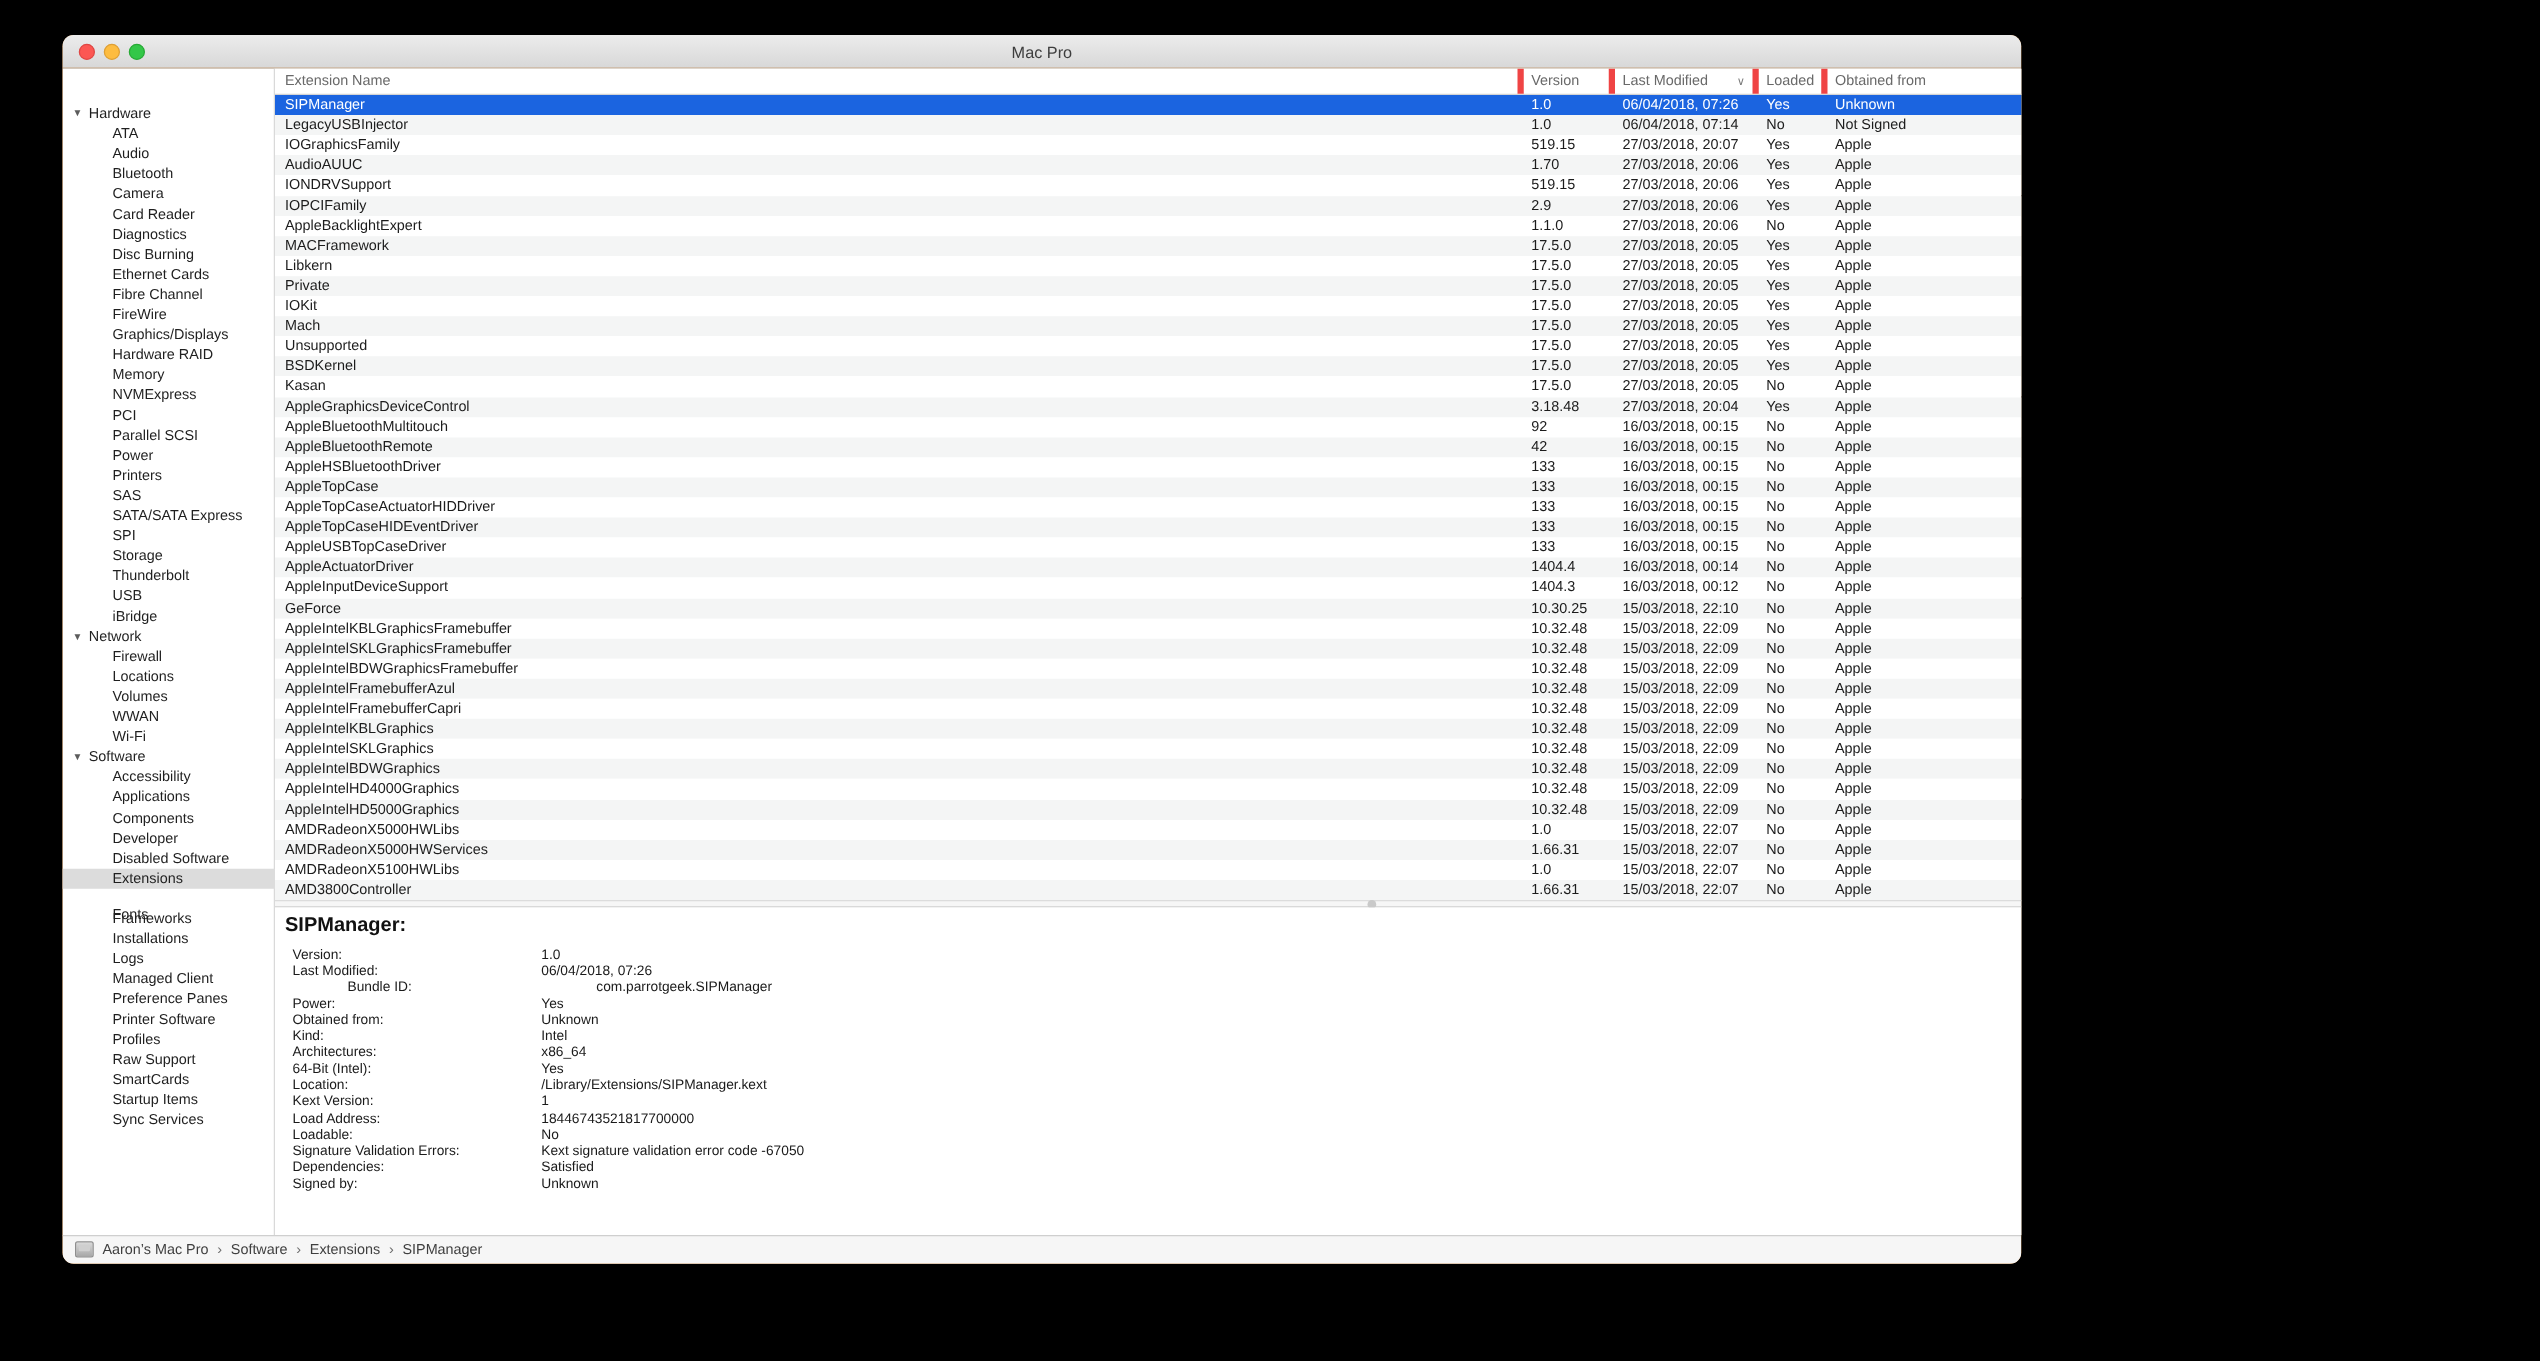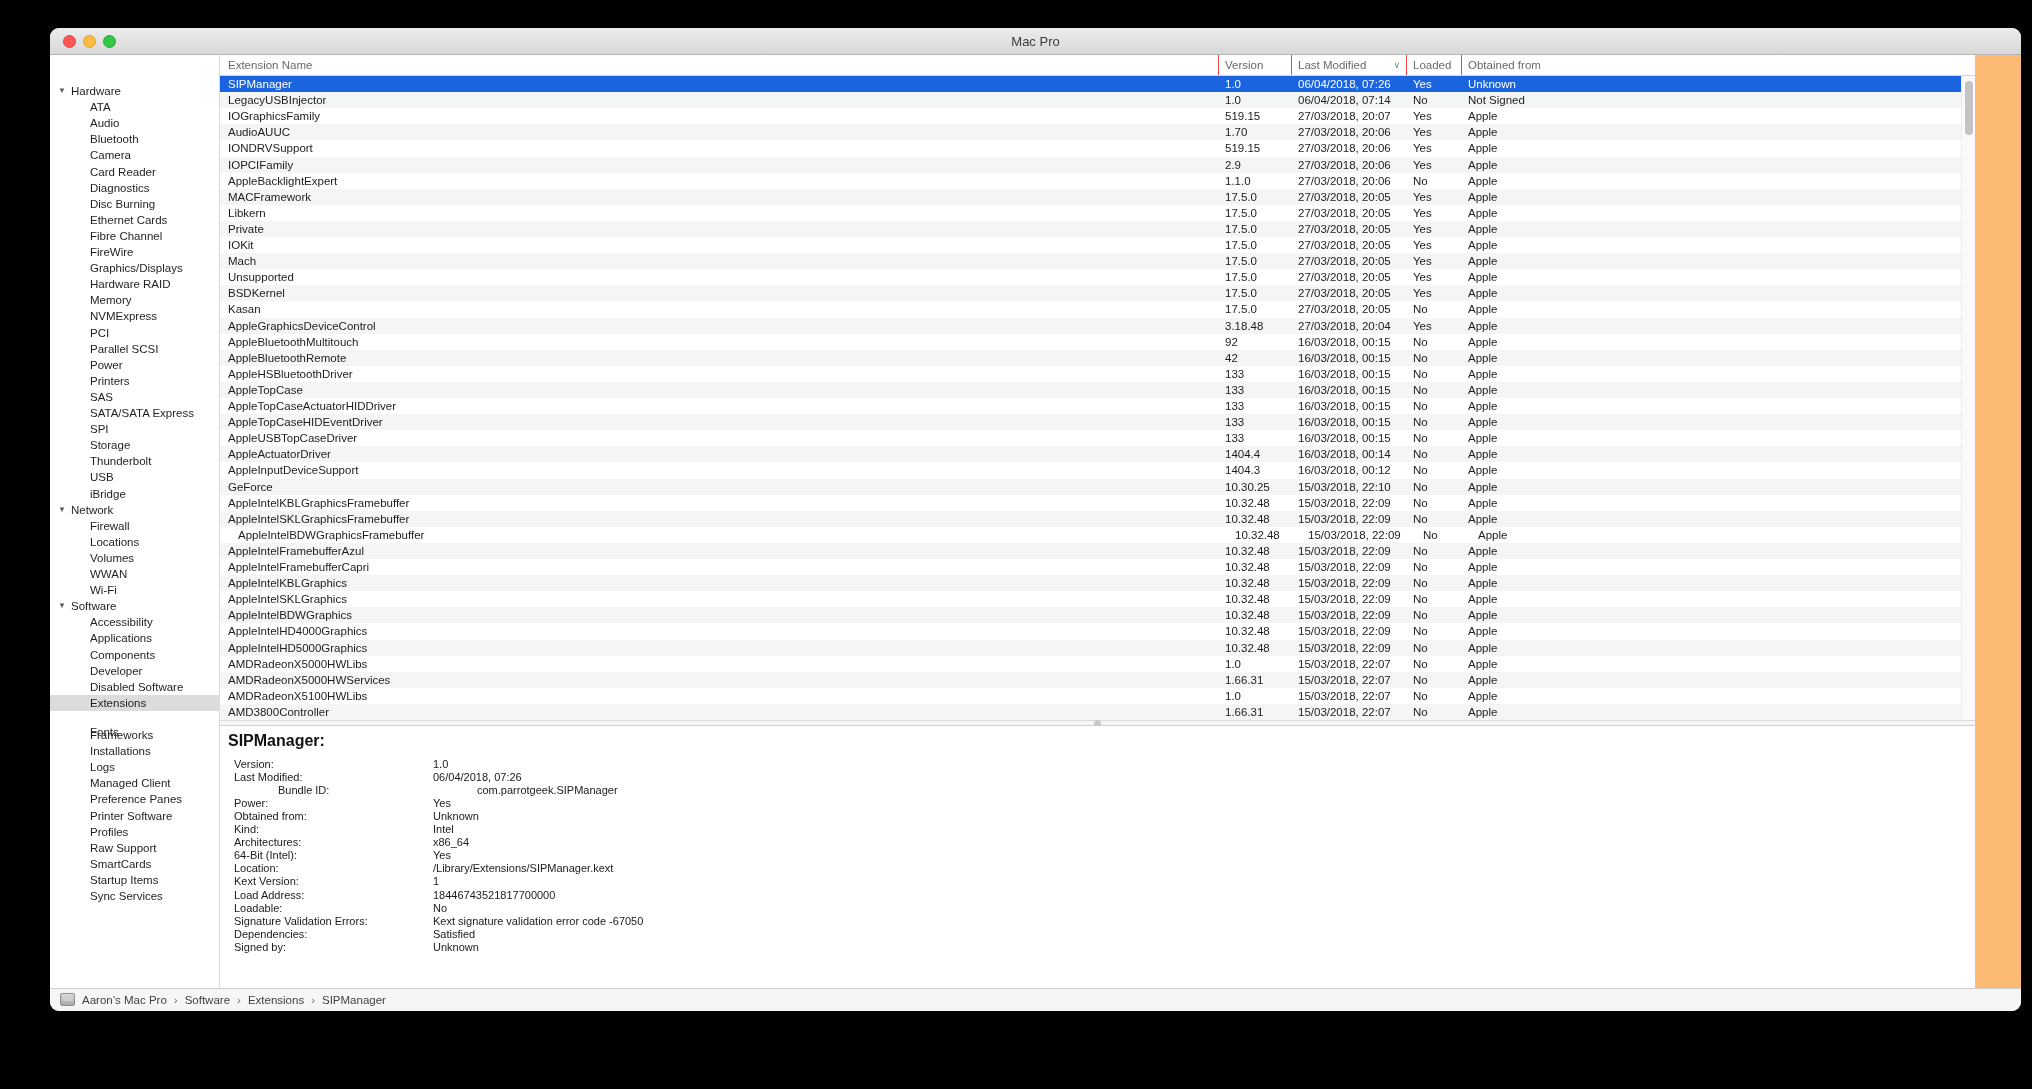--- a/index.html
+++ b/index.html
@@ -2,21 +2,21 @@
 <html><head>
 <meta charset="utf-8">
 <style>
   html,body{margin:0;padding:0;}
   body{
     width:2032px;height:1089px;background:#000;overflow:hidden;position:relative;
     font-family:"Liberation Sans","DejaVu Sans",sans-serif;
     -webkit-font-smoothing:antialiased;
   }
   .window{
-    position:absolute;left:50px;top:28px;width:1971px;height:983px;
+    position:absolute;left:50px;top:28px;width:1567px;height:983px;
     background:#fdba74;border-radius:9px;overflow:hidden;
   }
   
   .titlebar{
     position:absolute;left:0;top:0;width:100%;height:27px;
     background:linear-gradient(#ececec,#d8d8d8);
     border-bottom:1px solid #b3b3b3;box-sizing:border-box;
   }
   .title{
     position:absolute;left:0;right:0;top:0;height:27px;line-height:27px;
@@ -42,21 +42,21 @@
   .side-row .clabel{position:absolute;left:40px;}
   .side-row.selected{background:#dcdcdc;}
   
   .main{position:absolute;left:170px;top:27px;width:1755px;height:933px;background:#fff;}
   .thead{
     position:absolute;left:0;top:0;width:1755px;height:21px;background:#fff;
     border-bottom:1px solid #d4d4d4;box-sizing:border-box;display:flex;
   }
   .hcell{
     font-size:11.5px;color:#696969;line-height:20px;box-sizing:border-box;
-    border-right:1px solid #ef4444;padding-left:6px;position:relative;white-space:nowrap;overflow:hidden;
+    border-right:5px solid #ef4444;padding-left:6px;position:relative;white-space:nowrap;overflow:hidden;
   }
   .hcell.c0{padding-left:8px;}
   .hcell:last-child{border-right:none;}
   .sortglyph{
     position:absolute;right:6px;top:0;font-size:9px;color:#7a7a7a;line-height:20px;
   }
   .tbody{position:absolute;left:0;top:21px;width:1741px;height:644px;overflow:hidden;}
   .trow{
     position:absolute;left:0;width:1741px;height:16px;display:flex;background:#fff;
   }
@@ -486,21 +486,21 @@
           <div class="tcell c3">No</div>
           <div class="tcell c4">Apple</div>
         </div>
         <div class="trow stripe" style="top: 434.7px;">
           <div class="tcell c0">AppleIntelSKLGraphicsFramebuffer</div>
           <div class="tcell c1">10.32.48</div>
           <div class="tcell c2">15/03/2018, 22:09</div>
           <div class="tcell c3">No</div>
           <div class="tcell c4">Apple</div>
         </div>
-        <div class="trow" style="top: 450.8px; margin-left: 10px;">
+        <div class="trow" style="top: 450.8px;">
           <div class="tcell c0">AppleIntelBDWGraphicsFramebuffer</div>
           <div class="tcell c1">10.32.48</div>
           <div class="tcell c2">15/03/2018, 22:09</div>
           <div class="tcell c3">No</div>
           <div class="tcell c4">Apple</div>
         </div>
         <div class="trow stripe" style="top: 466.9px;">
           <div class="tcell c0">AppleIntelFramebufferAzul</div>
           <div class="tcell c1">10.32.48</div>
           <div class="tcell c2">15/03/2018, 22:09</div>

